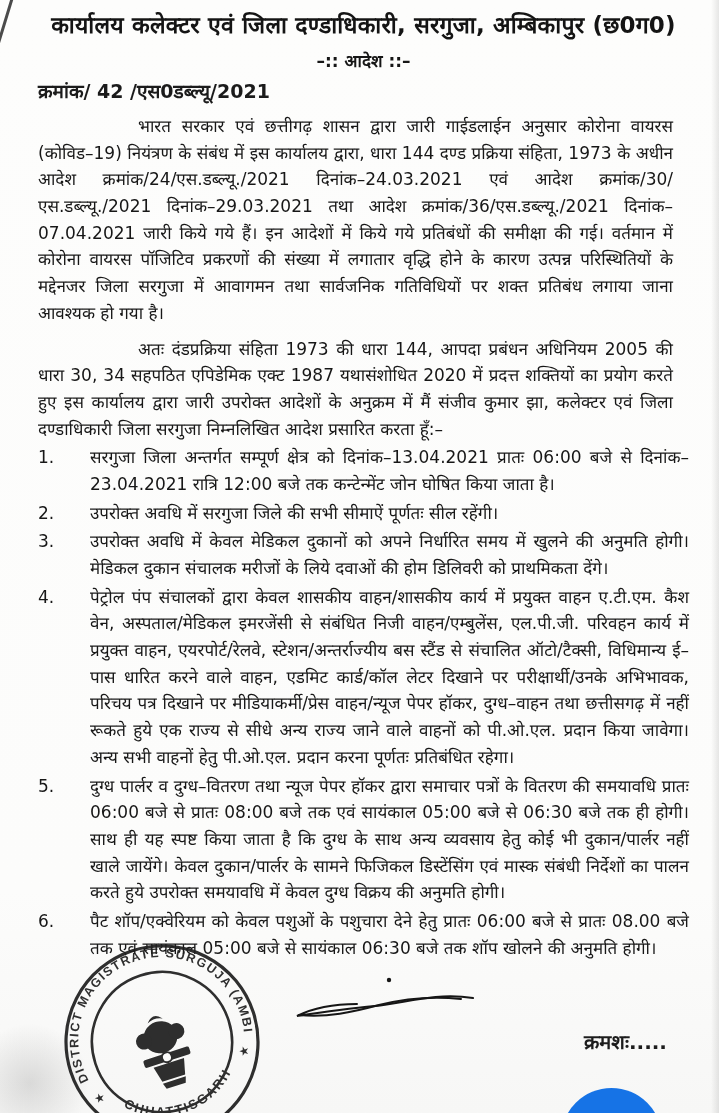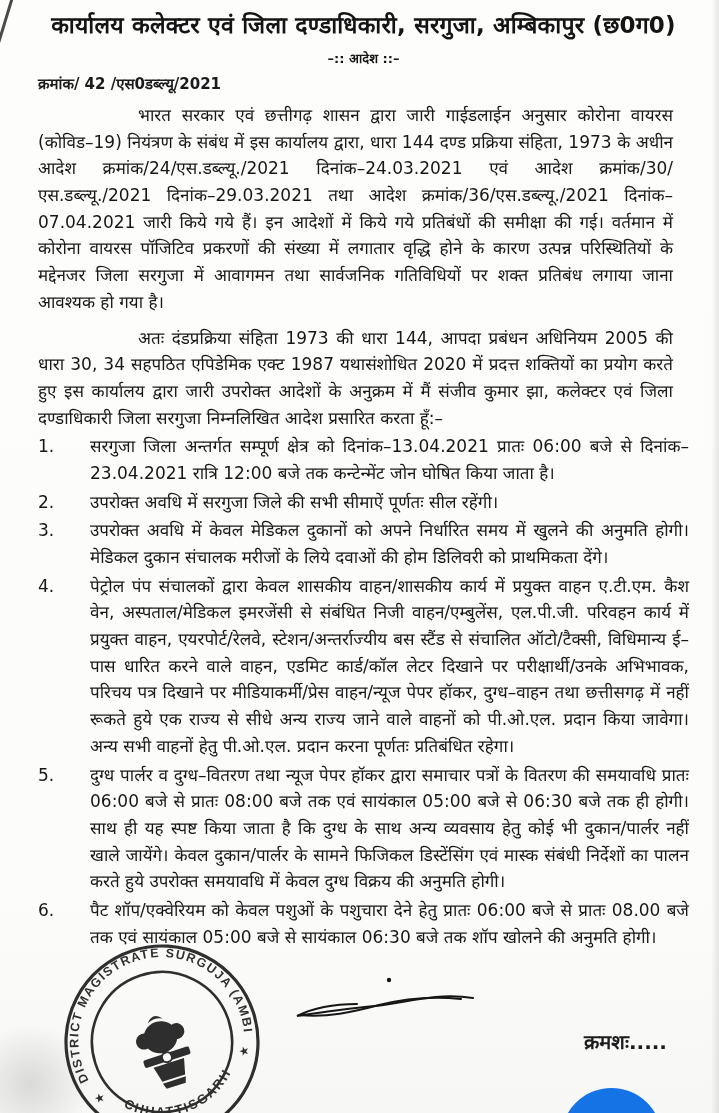--- a/index.html
+++ b/index.html
@@ -17,23 +17,23 @@
     background:linear-gradient(90deg,rgba(0,0,0,0) 0%,rgba(90,90,90,.14) 100%);}
   .scan-corner-bl{position:absolute;left:-30px;bottom:-30px;width:120px;height:120px;border-radius:50%;
     background:radial-gradient(circle,rgba(80,80,80,.18) 0%,rgba(80,80,80,0) 70%);}
   .pen-mark{position:absolute;left:4px;top:-6px;width:2.5px;height:52px;background:#2c2c2c;
     transform:rotate(17deg);opacity:.85;border-radius:2px;}
   .content{padding:4px 30px 0 38px;}
   .doc-title{
     text-align:center;font-size:23px;font-weight:700;letter-spacing:.2px;
     margin:4px 10px 0 10px;color:#141414;
   }
-  .order-heading{text-align:center;font-size:13px;font-weight:700;margin-top:9px;color:#161616;}
+  .order-heading{text-align:center;font-size:17px;font-weight:700;margin-top:9px;color:#161616;}
   .ref-row{display:flex;justify-content:space-between;align-items:baseline;
-    font-size:15px;font-weight:600;margin-top:6px;color:#1b1b1b;}
+    font-size:19px;font-weight:600;margin-top:6px;color:#1b1b1b;}
   .body-text{font-size:17px;line-height:1.57;text-align:justify;color:#171717;}
   .para{margin:9px 16px 0 0;text-indent:100px;}
   .items{margin-top:2px;}
   .item{display:flex;margin-top:2px;}
   .item .num{flex:0 0 52px;padding-top:0;}
   .item .txt{flex:1;}
   
   .continuation{position:absolute;left:584px;top:1028px;font-size:20px;font-weight:600;color:#1c1c1c;}
   .seal{position:absolute;left:60px;top:940px;width:204px;height:204px;transform:rotate(-18deg);opacity:.92;}
   .signature{position:absolute;left:283px;top:972px;width:200px;height:50px;}

